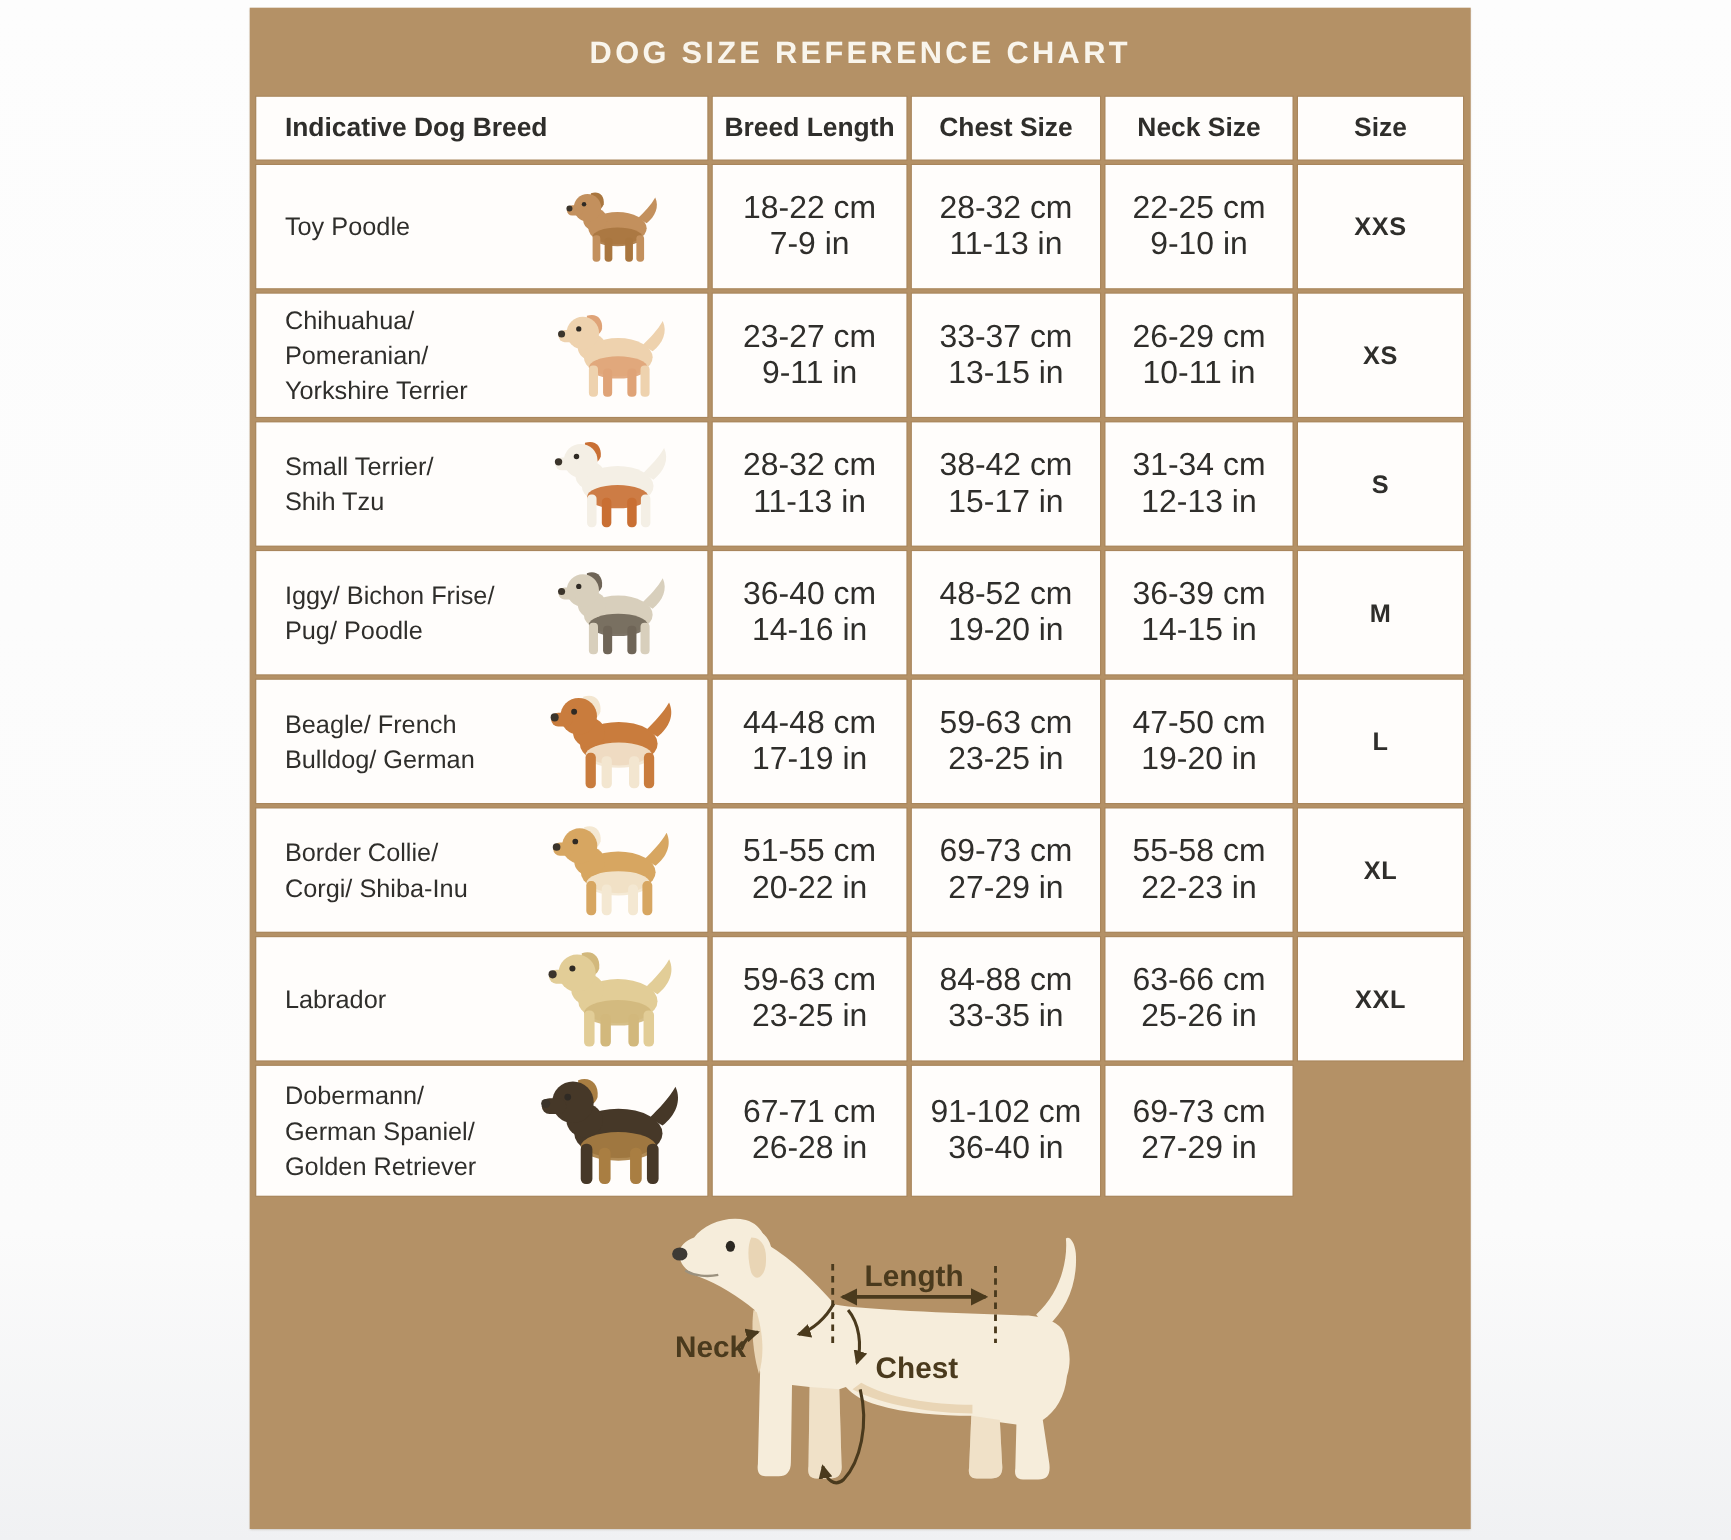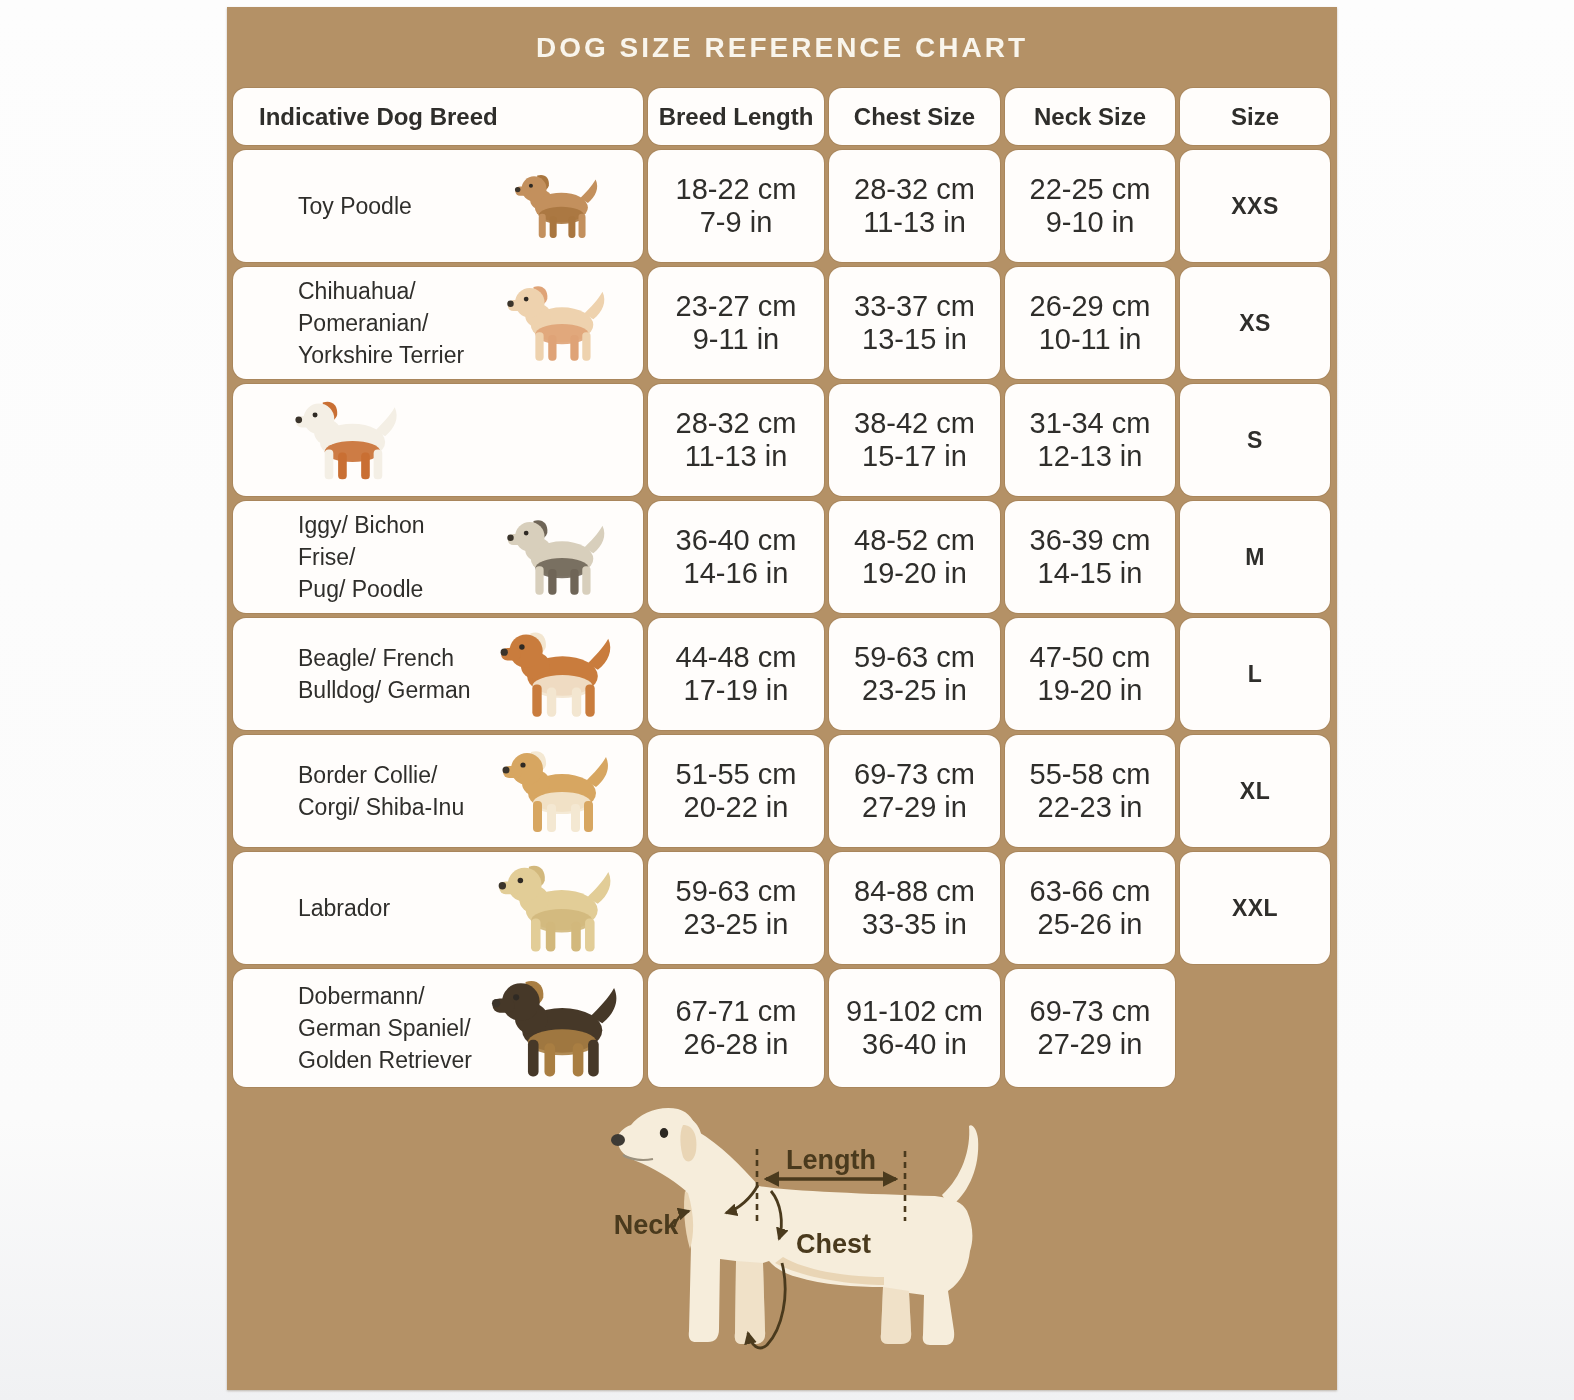--- a/index.html
+++ b/index.html
@@ -33,25 +33,24 @@
     background:transparent;
   }
   .trow{
     display:grid;grid-template-columns:410px 176px 171px 170px 150px;gap:5px;
   }
   .trow.head{height:57px;}
   .trow.body{height:112px;}
   .cell{
     background:var(--cell);display:flex;align-items:center;justify-content:center;
     box-shadow:0 0 0 1px rgba(120,90,50,.18);
-    border-radius:13px;
   }
   .th{font-size:24px;font-weight:700;}
   .th-left{justify-content:flex-start;padding-left:26px;box-sizing:border-box;}
-  .breed-cell{justify-content:flex-start;padding-left:39px;}
+  .breed-cell{justify-content:flex-start;}
   .breed-text{flex:1;padding-left:26px;font-size:23px;line-height:32px;font-weight:400;}
   .dog-box{width:158px;display:flex;align-items:center;justify-content:center;margin-right:4px;}
   .measure-cell{flex-direction:column;font-size:29px;line-height:33px;font-weight:400;}
   .size-cell{font-size:23px;font-weight:700;letter-spacing:.5px;}
   .measurement-diagram{
     position:absolute;left:0;bottom:0;width:1110px;height:309px;
   }
   .measurement-diagram svg{display:block;}
   .ann-text{fill:var(--annotation);font-family:"Liberation Sans",sans-serif;font-size:27px;font-weight:600;}
 </style>
@@ -146,20 +145,24 @@
           <div class="cell measure-cell">
             <div>26-29 cm</div>
             <div>10-11 in</div>
           </div>
           <div class="cell size-cell">
             <div>XS</div>
           </div>
         </div>
         <div class="trow body">
           <div class="cell breed-cell">
+            <div class="breed-text">
+              <div class="breed-line">Small Terrier/</div>
+              <div class="breed-line">Shih Tzu</div>
+            </div>
             <div class="dog-box">
               <svg viewBox="0 0 120 100" height="96" aria-hidden="true">
                 <path d="M96,46 C106,38 111,27 106,16 C101,25 93,33 86,40 Z" fill="#f4efe5"></path>
                 <ellipse cx="62" cy="52" rx="34" ry="19" fill="#f4efe5"></ellipse>
                 <ellipse cx="62" cy="62" rx="29" ry="11" fill="#c96f33" opacity="0.9"></ellipse>
                 <rect x="33" y="60" width="9" height="31" rx="4" fill="#f4efe5"></rect>
                 <rect x="47" y="63" width="9" height="28" rx="4" fill="#c96f33"></rect>
                 <rect x="71" y="63" width="9" height="28" rx="4" fill="#c96f33"></rect>
                 <rect x="84" y="60" width="9" height="31" rx="4" fill="#f4efe5"></rect>
                 <ellipse cx="36" cy="42" rx="14" ry="13" fill="#f4efe5"></ellipse>

